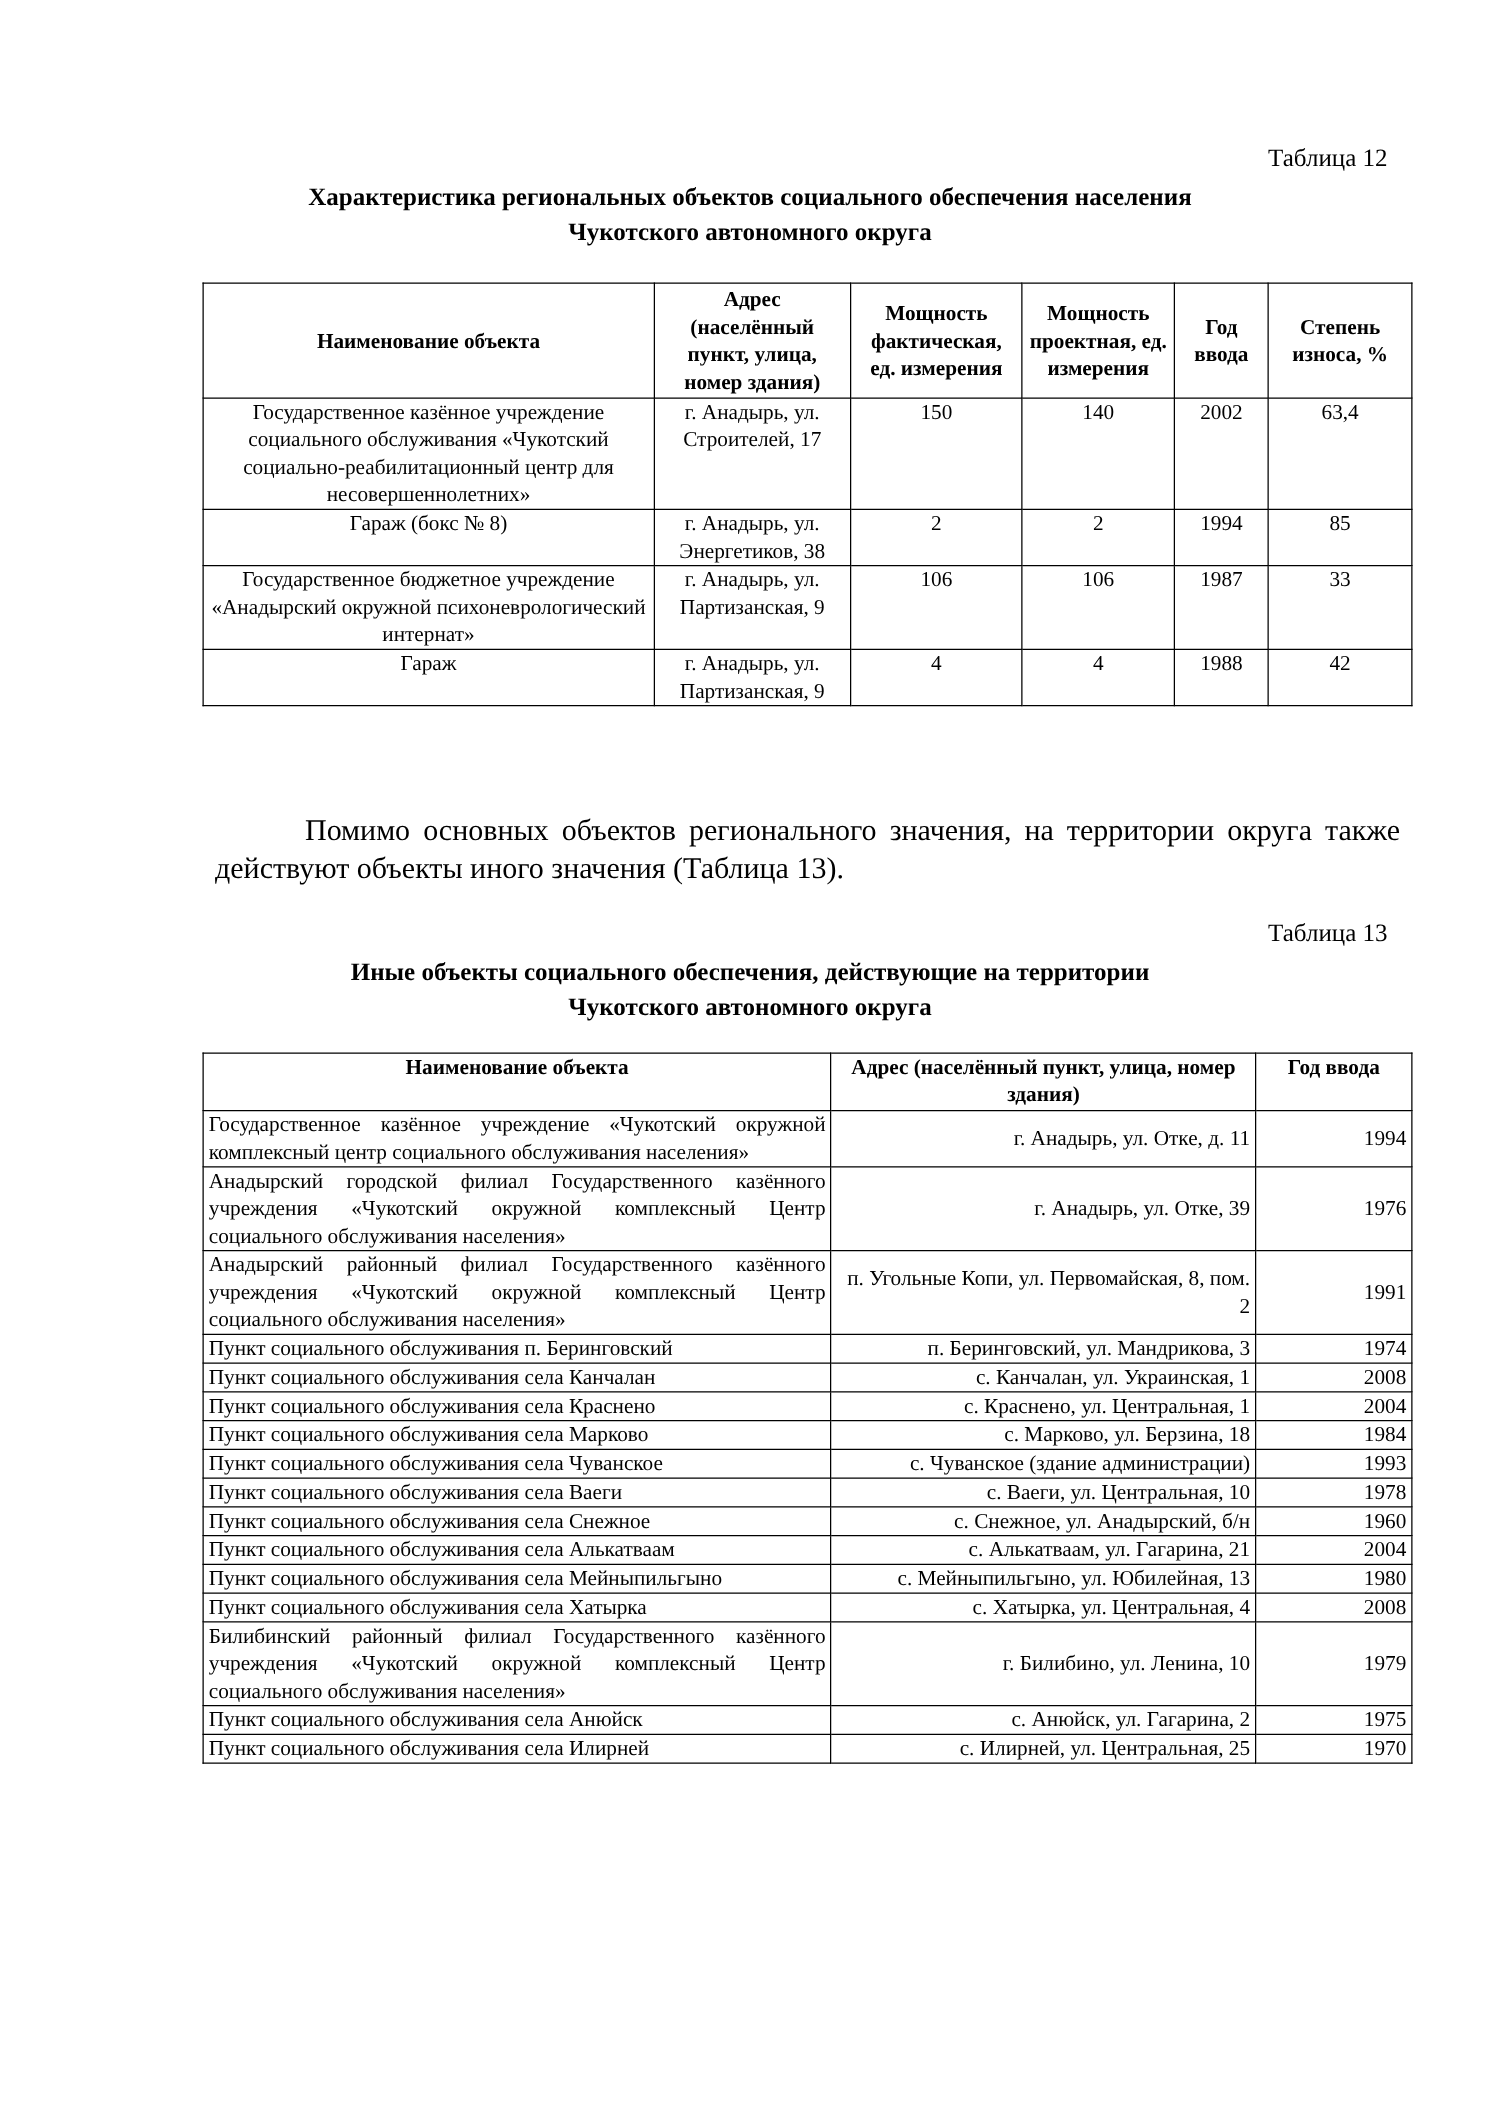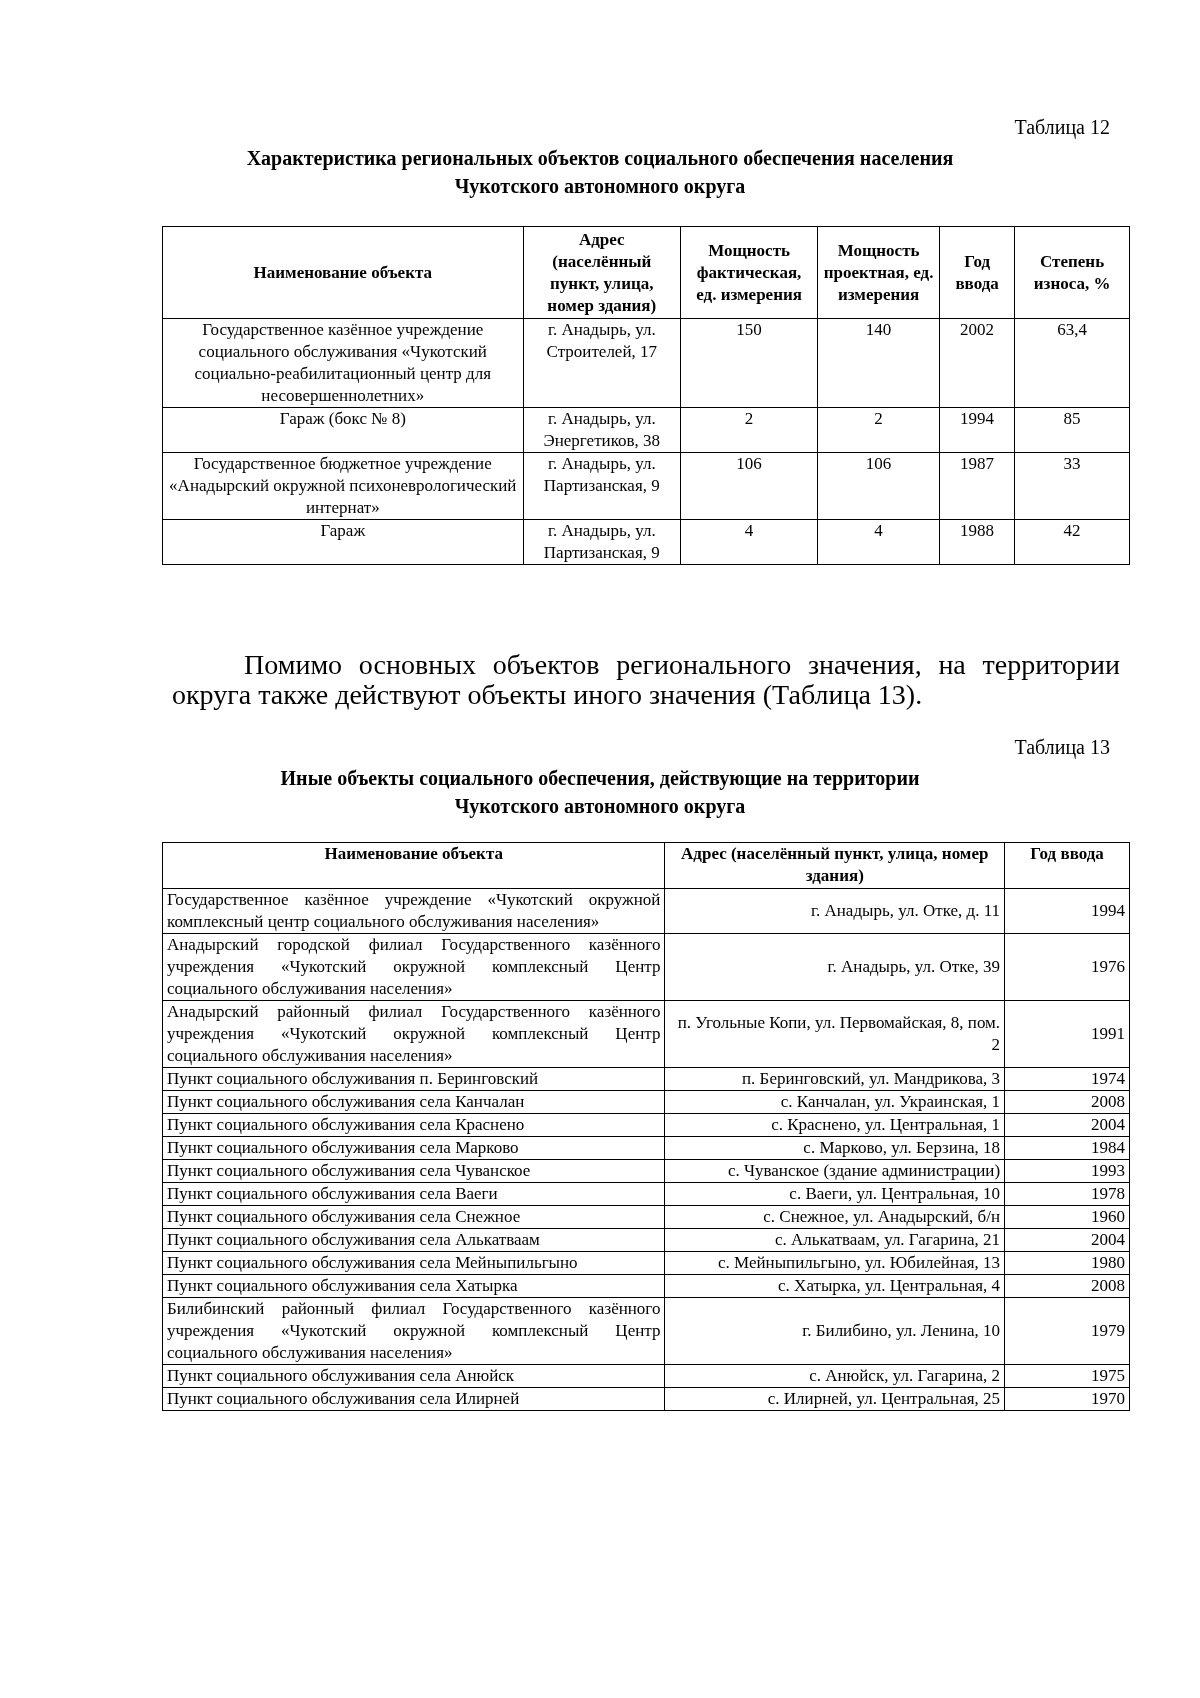--- a/index.html
+++ b/index.html
@@ -9,21 +9,21 @@
   .ttitle { position: absolute; left: 0; width: 1200px; text-align: center; font-weight: bold; font-size: 20px; line-height: 28px; }
   table { position: absolute; border-collapse: collapse; font-size: 17px; line-height: 22px; }
   td, th { border: 1px solid #000; vertical-align: top; padding: 0 4px; }
   th { font-weight: bold; vertical-align: middle; text-align: center; }
   #t12 { left: 162px; top: 226px; width: 968px; }
   #t12 td { text-align: center; }
   #t13 { left: 162px; top: 842px; width: 968px; }
   #t13 th { vertical-align: top; }
   #t13 td.name { text-align: justify; text-align-last: left; }
   #t13 td.addr, #t13 td.year { text-align: right; vertical-align: middle; }
-  .para { position: absolute; left: 172px; width: 948px; font-size: 28px; line-height: 30px; text-align: justify; }
+  .para { position: absolute; left: 172px; width: 948px; font-size: 24px; line-height: 30px; text-align: justify; }
   .para .ind { display: inline-block; width: 72px; }
 </style>
 </head>
 <body>
 
 <div class="page">
 
   <div class="tcap" style="top:116px;">Таблица 12</div>
   <div class="ttitle" style="top:144px;">
     <div>Характеристика региональных объектов социального обеспечения населения</div>

